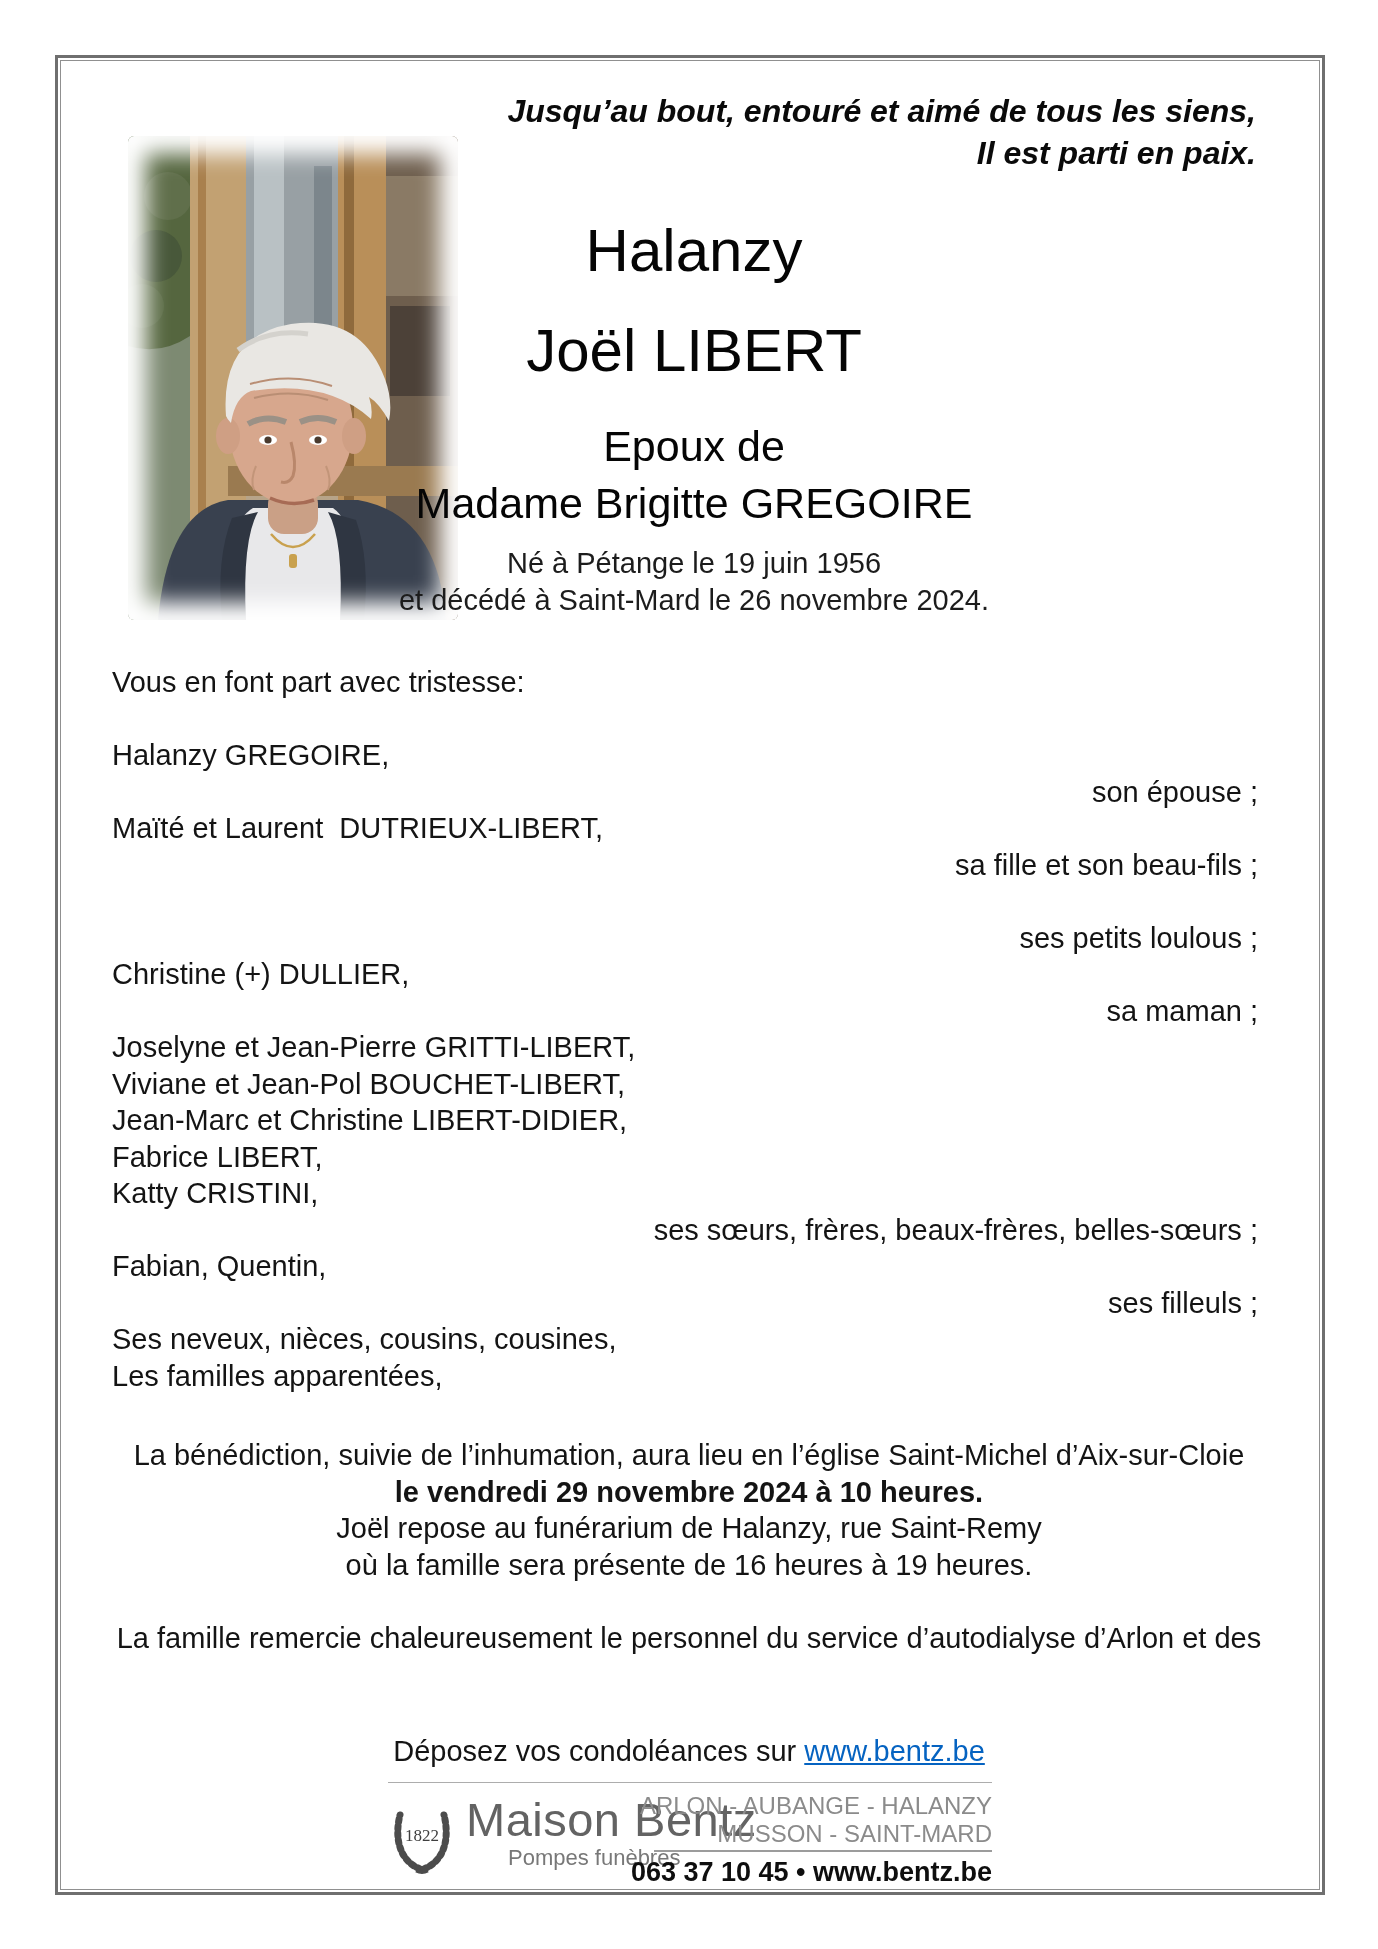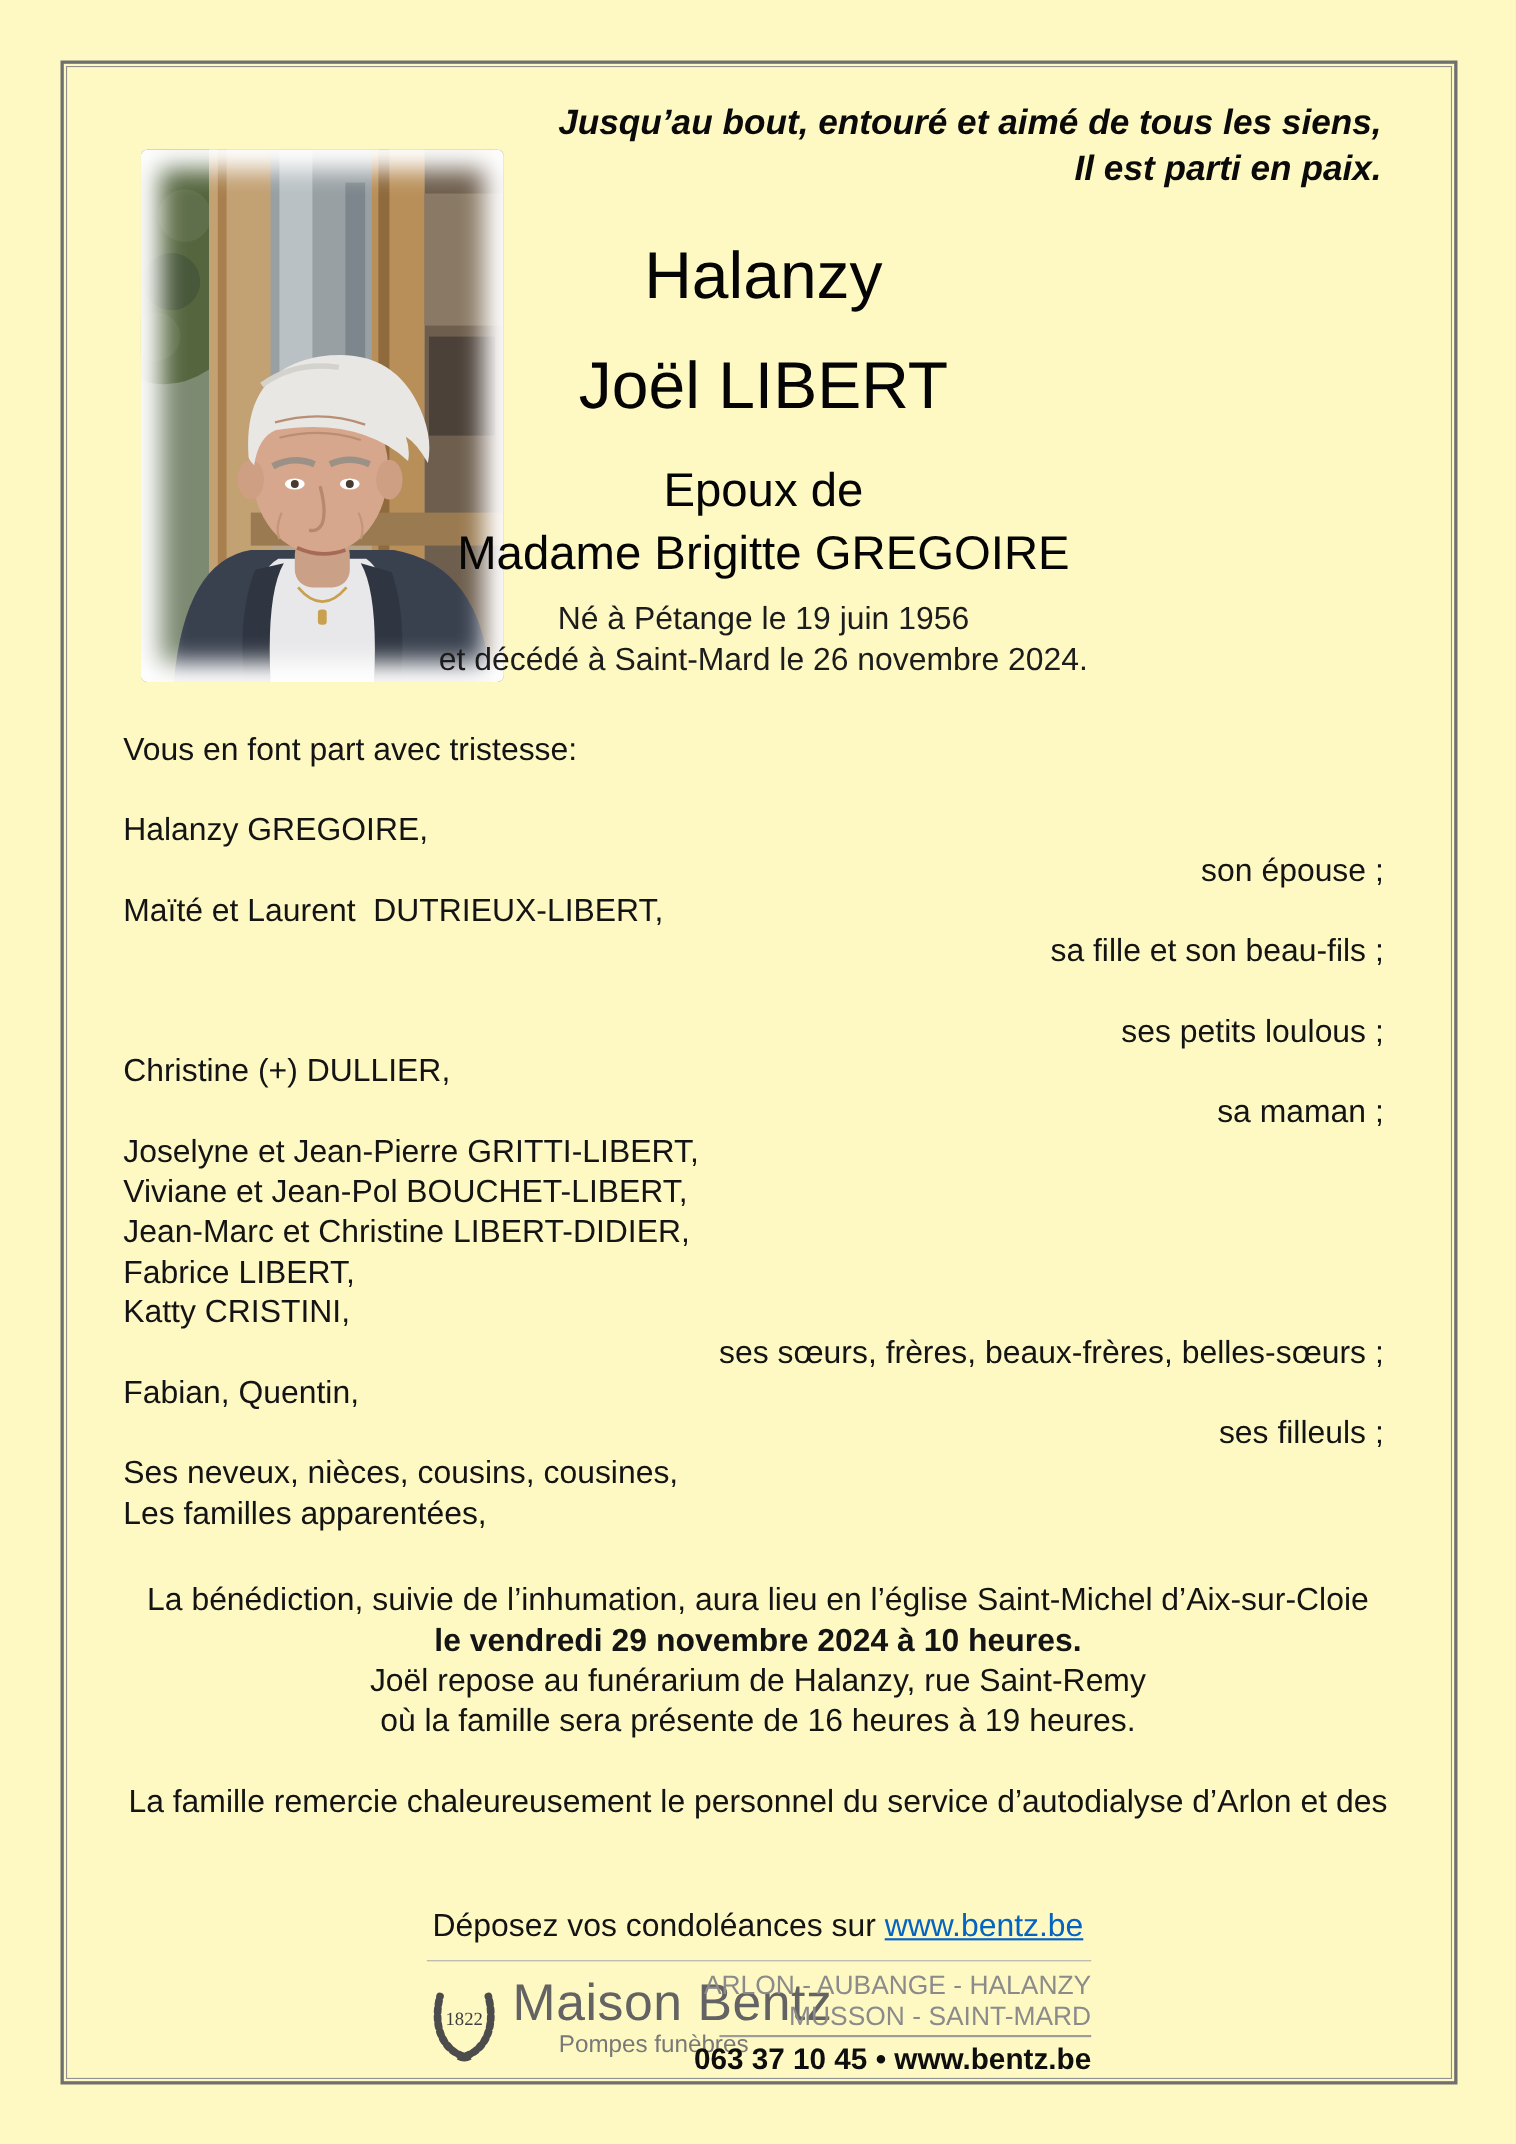--- a/index.html
+++ b/index.html
@@ -1,19 +1,19 @@
 <!DOCTYPE html>
 <html><head>
 <meta charset="utf-8">
 <style>
   html,body{margin:0;padding:0;background:#e8e8e8;}
   .page{
     position:relative;
     width:1378px;height:1949px;
-    background:#fef9c3;
+    background:#ffffff;
     margin:0 auto;
     font-family:"Liberation Sans", sans-serif;
     color:#111;
     overflow:hidden;
   }
   
   .frame{
     position:absolute;left:55px;top:55px;width:1264px;height:1834px;
     border:3px solid #6f6f6f;
   }

